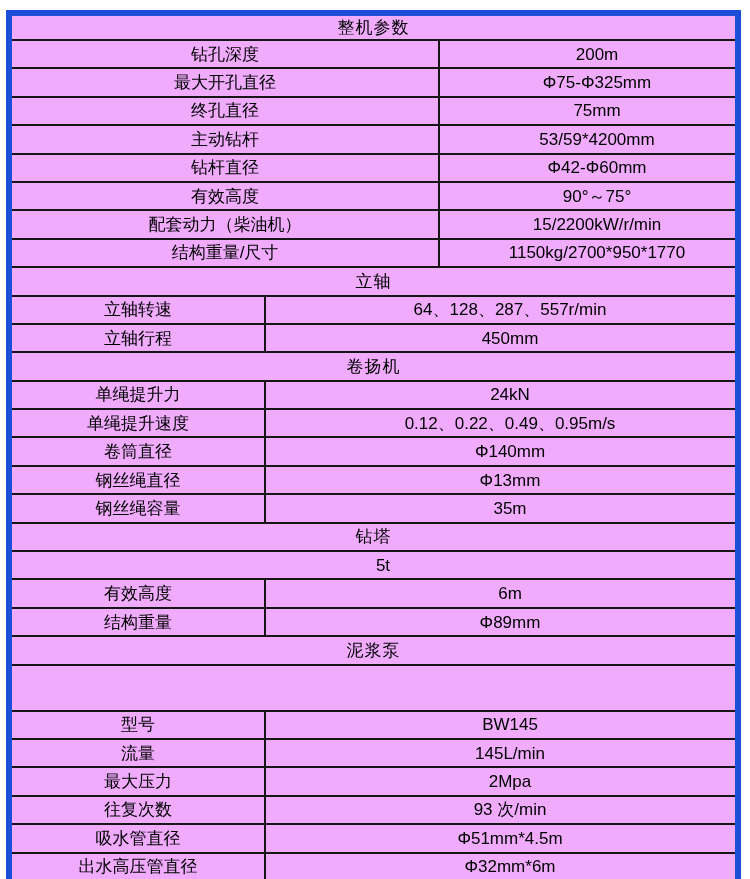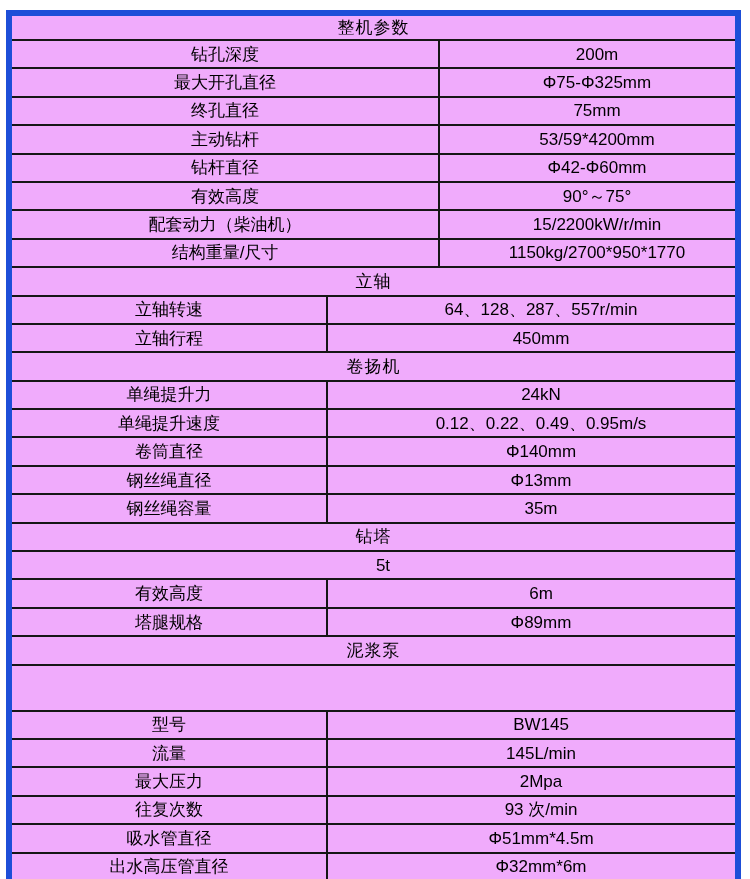--- a/index.html
+++ b/index.html
@@ -46,21 +46,21 @@
     overflow: hidden;
   }
   .header-cell {
     width: 100%;
     letter-spacing: 1px;
   }
   .label-cell {
     border-right: 2px solid #161616;
   }
   .sec-a > .label-cell { width: 428px; }
-  .sec-b > .label-cell { width: 316px; }
+  .sec-b > .label-cell { width: 254px; }
   .value-cell { flex: 1; margin-left: 19px; }
 </style>
 </head>
 <body>
 
 <div class="spec-table">
 
   <div class="t-row first">
     <div class="cell header-cell">整机参数</div>
   </div>
@@ -137,21 +137,21 @@
     <div class="cell header-cell">钻塔</div>
   </div>
   <div class="t-row sec-b">
     <div class="cell value-cell">5t</div>
   </div>
   <div class="t-row sec-b">
     <div class="cell label-cell">有效高度</div>
     <div class="cell value-cell">6m</div>
   </div>
   <div class="t-row sec-b">
-    <div class="cell label-cell">塔腿规格</div>
+    <div class="cell label-cell">结构重量</div>
     <div class="cell value-cell">Φ89mm</div>
   </div>
 
   <div class="t-row">
     <div class="cell header-cell">泥浆泵</div>
   </div>
   <div class="t-row tall">
     <div class="cell header-cell"></div>
   </div>
   <div class="t-row sec-b">

